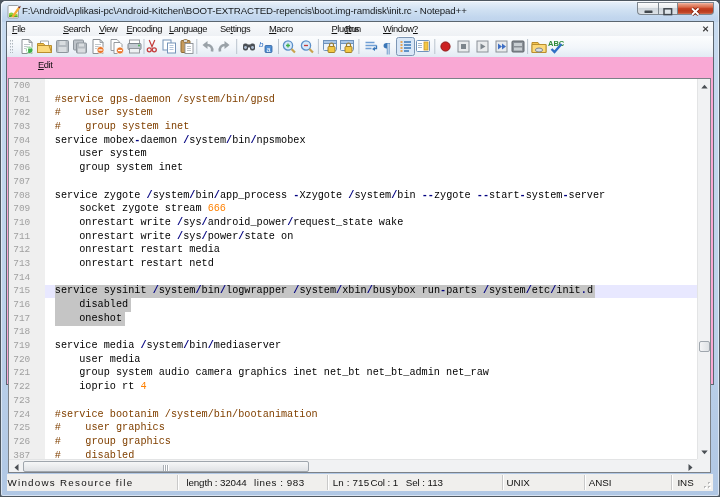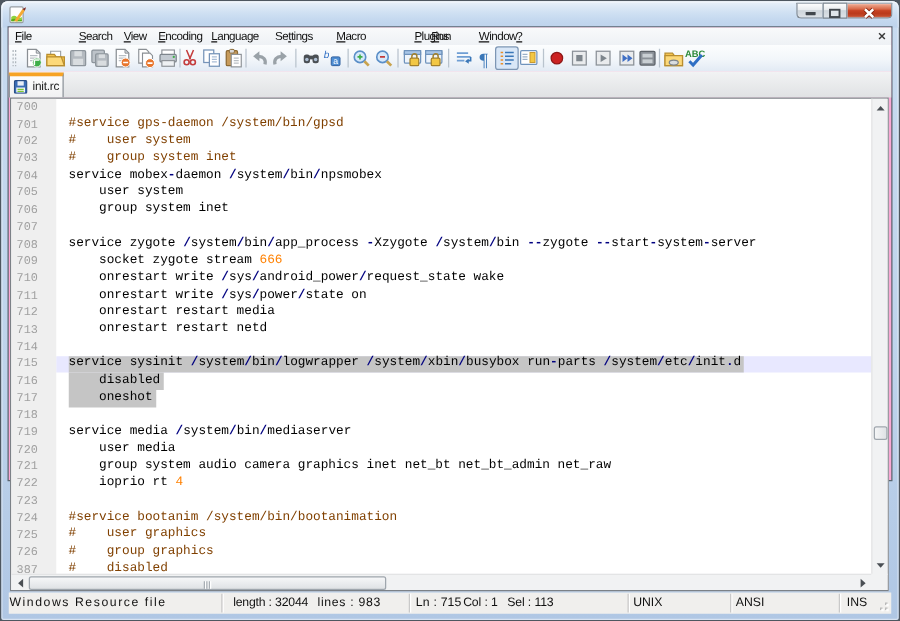--- a/index.html
+++ b/index.html
@@ -60,20 +60,21 @@
   <div id="frame"></div>
   <div id="titlebar"></div>
   <svg width="15" height="16" style="position:absolute;left:7px;top:4px;">
     <rect x="1" y="1.5" width="10.5" height="12.5" rx="1" fill="#fdfdfd" stroke="#9aa0a5" stroke-width="1"></rect>
     <path d="M2 9.5 q2.5 -1.8 4.5 0 q2 1.6 4 0 V13 H2 Z" fill="#8ed23c"></path>
     <path d="M2 11.5 q2.5 -1.2 4.5 0 q2 1.2 4 0 V13 H2 Z" fill="#5aa81e"></path>
     <path d="M4.5 12.5 L11 3.2 L12.9 4.6 L6.6 13.4 Z" fill="#f5aa33"></path>
     <path d="M4.5 12.5 L6.6 13.4 L4.2 13.8 Z" fill="#e8d9a8"></path>
     <path d="M11 3.2 L12.9 4.6 L13.8 1.8 Z" fill="#7e2a22"></path>
   </svg>
+  <div id="titletext">F:\Android\Aplikasi-pc\Android-Kitchen\BOOT-EXTRACTED-repencis\boot.img-ramdisk\init.rc - Notepad++</div>
   <div id="capbtns">
     <div class="cb" id="cb-min"><svg width="19" height="11">
           <rect x="6.5" y="4.5" width="8" height="2.6" rx="0.5" fill="#41474d"></rect>
         </svg></div>
     <div class="cb" id="cb-max"><svg width="18" height="11">
           <rect x="5" y="2.8" width="7.6" height="5.8" fill="#dfe5ea" stroke="#41474d" stroke-width="1.5"></rect>
         </svg></div>
     <div class="cb" id="cb-close"><svg width="34" height="11">
           <path d="M14 2.4 L20.6 8.8 M20.6 2.4 L14 8.8" stroke="#7e1d08" stroke-width="3.4"></path>
           <path d="M14 2.4 L20.6 8.8 M20.6 2.4 L14 8.8" stroke="#fff" stroke-width="2"></path>
@@ -249,31 +250,20 @@
             <path d="M1 4h6l1.5 2H15v8H1z" fill="#f5c44e" stroke="#b98e2f" stroke-width="1"></path>
             <path d="M1 6h14l0 8H1z" fill="#fcd97a" stroke="#b98e2f" stroke-width="1"></path>
             <ellipse cx="8" cy="11.5" rx="3.6" ry="2" fill="#d9dde0" stroke="#7d858c" stroke-width="1"></ellipse>
           </g>
 <g transform="translate(540.5,2.5)">
             <text x="0.5" y="7" font-family="Liberation Sans" font-size="7.5" font-weight="bold" fill="#2e8b3a">ABC</text>
             <path d="M4 10.5 L7 13.5 L14 5.5" stroke="#2f6fc4" stroke-width="2.4" fill="none"></path>
           </g>
 </svg>
       </div>
-    <div id="tabbar">
-      <div id="tab">
-        <svg width="11" height="11" style="position:absolute;left:3px;top:3px;">
-          <rect x="0.5" y="0.5" width="10" height="10" rx="1" fill="#3a6db5" stroke="#2a4f86" stroke-width="1"></rect>
-          <rect x="3" y="1" width="5" height="3.5" fill="#e8eef6"></rect>
-          <rect x="2" y="6" width="7" height="4" fill="#f2f5f9"></rect>
-          <path d="M3 7.5h5M3 9h5" stroke="#7ec832" stroke-width="1"></path>
-        </svg>
-        <div id="tabtext">init.rc</div>
-      </div>
-    </div>
     <div id="editor">
       <div id="textpane">
         <div style="position:absolute;left:36px;top:206.00px;width:653px;height:13.70px;background:#e8e8ff;"></div>
 <div style="position:absolute;left:46.1px;top:206.00px;width:540.7px;height:13.70px;background:#c5c5c5;"></div>
 <div style="position:absolute;left:46.1px;top:219.70px;width:76.3px;height:13.70px;background:#c5c5c5;"></div>
 <div style="position:absolute;left:46.1px;top:233.40px;width:70.2px;height:13.70px;background:#c5c5c5;"></div>
         <div id="gutter"></div>
         <div id="nums">
             <div class="nl">700</div>
             <div class="nl">701</div>

